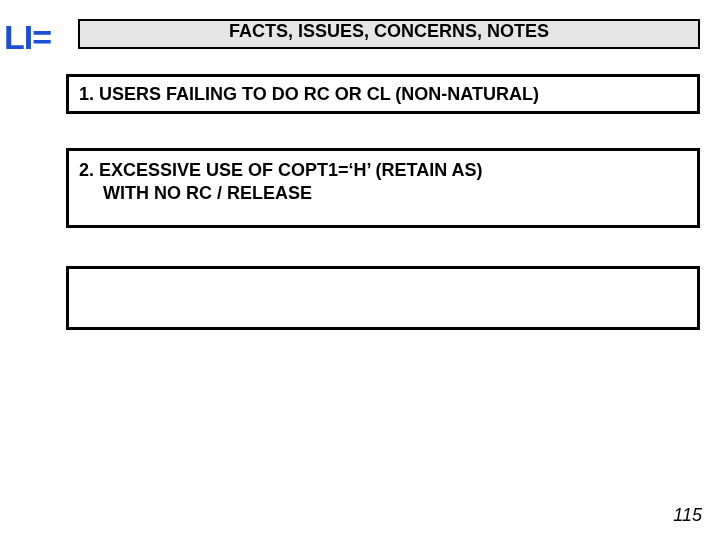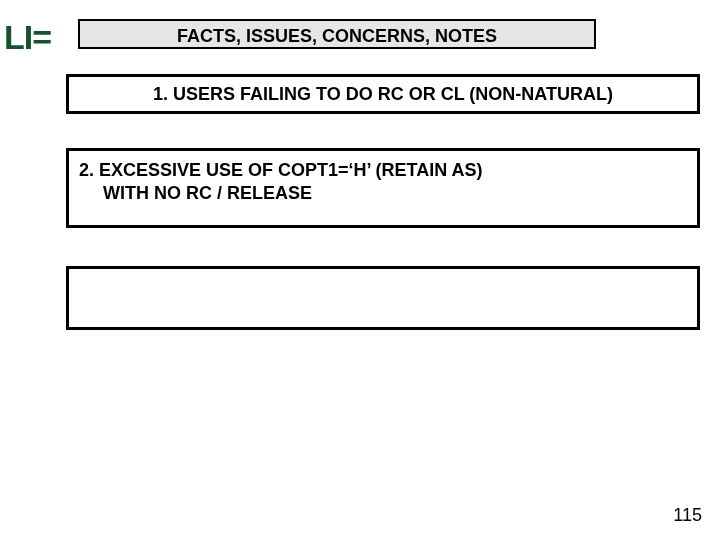--- a/index.html
+++ b/index.html
@@ -15,59 +15,60 @@
     width: 720px;
     height: 540px;
     box-sizing: border-box;
   }
   .topleft {
     position: absolute;
     left: 4px;
     top: 18px;
     font-size: 34px;
     font-weight: 700;
-    color: #14532d;
+    color: #1d4ed8;
     letter-spacing: -1px;
   }
   .titlebar {
     position: absolute;
     left: 78px;
     top: 19px;
-    width: 518px;
+    width: 622px;
     height: 30px;
     background: #e6e6e6;
     border: 2px solid #000;
     box-sizing: border-box;
     display: flex;
-    align-items: flex-end;
+    align-items: flex-start;
     justify-content: center;
     font-size: 18px;
     font-weight: 700;
   }
   .box {
     position: absolute;
     left: 66px;
     width: 634px;
     border: 3px solid #000;
     box-sizing: border-box;
     padding: 8px 10px 8px 10px;
     font-size: 18px;
     font-weight: 700;
     line-height: 1.25;
   }
-  .box1 { top: 74px;  height: 40px; display:flex; align-items:center;justify-content:center;}
+  .box1 { top: 74px;  height: 40px; display:flex; align-items:center;}
   .box2 { top: 148px; height: 80px; }
   .box3 { top: 266px; height: 64px; }
   .indent { padding-left: 24px; display: inline-block; }
   .pagenum {
     position: absolute;
     right: 18px;
     bottom: 14px;
     font-size: 18px;
     color: #000;
+    font-style: italic;
   }
 </style>
 </head>
 <body>
 
 <div class="page">
 
   <div class="topleft">LI=</div>
 
   <div class="titlebar">

